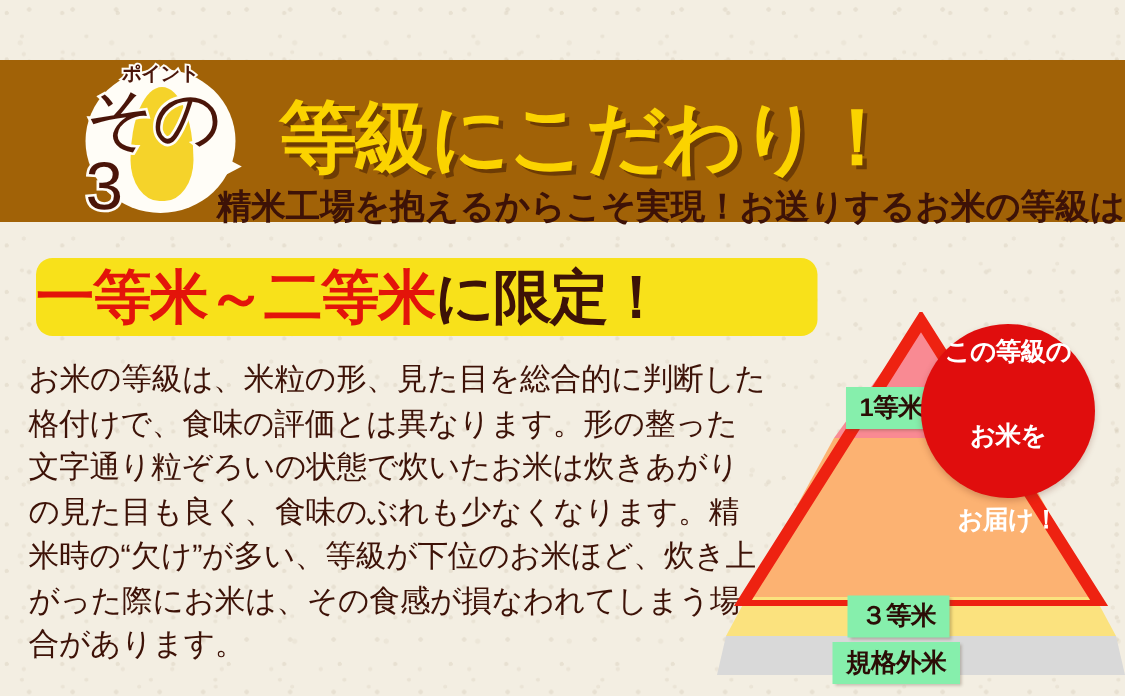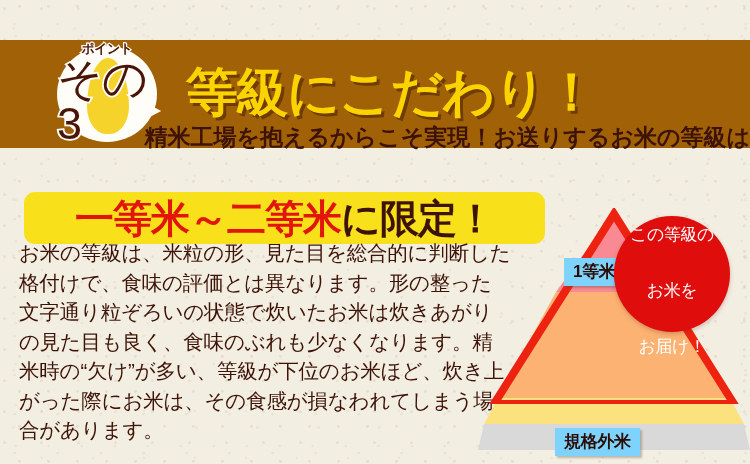--- a/index.html
+++ b/index.html
@@ -126,22 +126,21 @@
 
   
   #highlight-band {
     position: absolute;
     left: 24px; top: 172px;
     width: 521px; height: 52px;
     background: #f8e11a;
     border-radius: 11px;
     display: flex;
     align-items: center;
-    justify-content: center;
-    margin-top: 20px;
+    justify-content: flex-start;
   }
   #highlight-text {
     font-size: 39px;
     font-weight: bold;
     line-height: 1;
     letter-spacing: -1px;
     white-space: nowrap;
   }
   .hl-red { color: #e3140a; }
   .hl-dark { color: #3d1207; }
@@ -198,21 +197,21 @@
     clip-path: polygon(136px 0, 194px 80px, 78px 80px);
   }
   
   #pyramid-outline {
     position: absolute;
     left: 0; top: 12px;
     width: 272px; height: 196px;
   }
   .tier-label {
     position: absolute;
-    background: #7dd3fc;
+    background: #86efac;
     color: #2b0d06;
     font-size: 17px;
     font-weight: bold;
     line-height: 1;
     padding: 5px 9px 6px 9px;
     white-space: nowrap;
     box-shadow: 1.5px 1.5px 2px rgba(90,70,50,.33);
     letter-spacing: -0.3px;
   }
   #label-1 { left: 86px; top: 62px; }
@@ -229,21 +228,21 @@
     background: #e00d0d;
     display: flex;
     flex-direction: column;
     align-items: center;
     justify-content: center;
     box-shadow: 0 2px 4px rgba(100,30,20,.25);
   }
   .callout-line {
     color: #ffffff;
     font-size: 17px;
-    font-weight: normal;
+    font-weight: bold;
     line-height: 23px;
     white-space: nowrap;
     letter-spacing: -0.4px;
     margin-top: 33px;
   }
 </style>
 </head>
 <body>
 
 <div id="banner">
@@ -278,20 +277,21 @@
     <div class="tier" id="tier-gray"></div>
     <div class="tier" id="tier-yellow"></div>
     <div class="tier" id="tier-orange"></div>
     <div class="tier" id="tier-pink"></div>
 
     <svg id="pyramid-outline" viewBox="0 0 272 196">
       <polygon points="136,6 256,196 16,196" fill="none" stroke="#ee2211" stroke-width="8" stroke-linejoin="miter"></polygon>
     </svg>
 
     <div class="tier-label" id="label-1">1等米</div>
+    <div class="tier-label" id="label-3">３等米</div>
     <div class="tier-label" id="label-out">規格外米</div>
   </div>
 
   <div id="callout-circle">
     <div class="callout-line">この等級の</div>
     <div class="callout-line">お米を</div>
     <div class="callout-line">お届け！</div>
   </div>
 
 </div>

